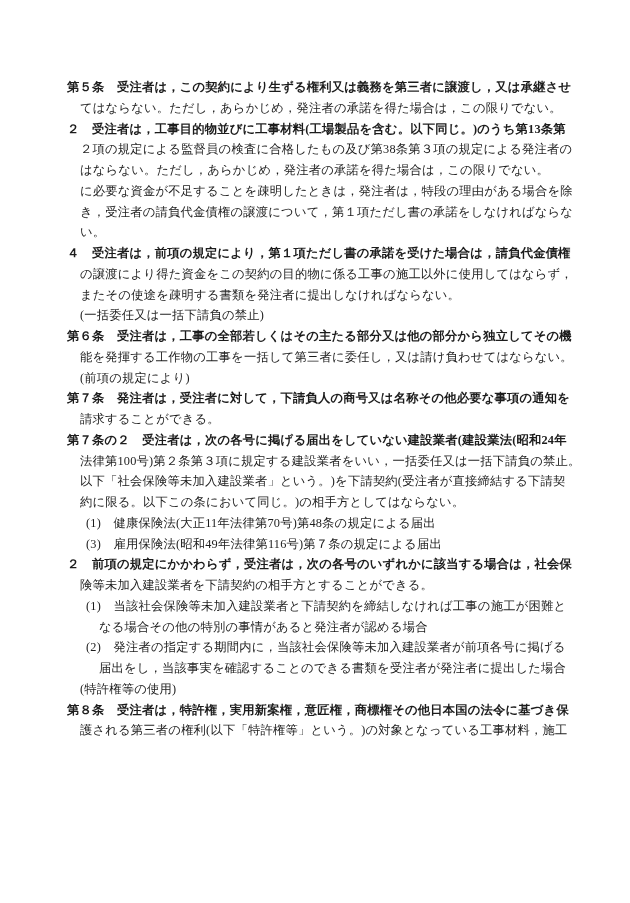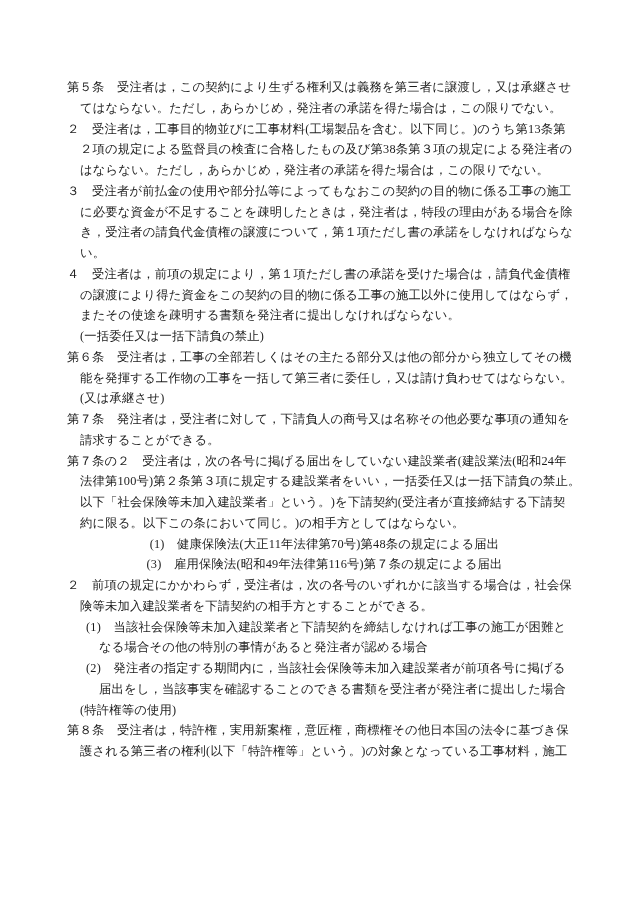--- a/index.html
+++ b/index.html
@@ -31,46 +31,45 @@
     height: 20.75px;
     white-space: nowrap;
     letter-spacing: 0.2px;
     text-align: left;
   }
   .line.just {
     text-align: justify;
     text-align-last: justify;
   }
   
-  .ind-art      { padding-left: 0; }
+  .ind-art      { padding-left: 0; font-weight: bold; }
   .ind-cont     { padding-left: 13px; }
-  .ind-item     { padding-left: 19px; text-align: center; }
+  .ind-item     { padding-left: 19px; }
   .ind-itemcont { padding-left: 32px; }
 </style>
 </head>
 <body style="color: rgb(28, 28, 28); background: rgb(255, 255, 255);">
 
 <div class="page">
   <div class="doc-body" id="doc-body">
       <div class="line ind-art just">第５条　受注者は，この契約により生ずる権利又は義務を第三者に譲渡し，又は承継させ</div>
       <div class="line ind-cont">てはならない。ただし，あらかじめ，発注者の承諾を得た場合は，この限りでない。</div>
       <div class="line ind-art just">２　受注者は，工事目的物並びに工事材料(工場製品を含む。以下同じ。)のうち第13条第</div>
       <div class="line ind-cont just">２項の規定による監督員の検査に合格したもの及び第38条第３項の規定による発注者の</div>
       <div class="line ind-cont">はならない。ただし，あらかじめ，発注者の承諾を得た場合は，この限りでない。</div>
-      <div class="line ind-art just">３　受注者が前払金の使用や部分払等によってもなおこの契約の目的物に係る工事の施工</div>
       <div class="line ind-cont just">に必要な資金が不足することを疎明したときは，発注者は，特段の理由がある場合を除</div>
       <div class="line ind-cont just">き，受注者の請負代金債権の譲渡について，第１項ただし書の承諾をしなければならな</div>
       <div class="line ind-cont">い。</div>
       <div class="line ind-art just">４　受注者は，前項の規定により，第１項ただし書の承諾を受けた場合は，請負代金債権</div>
       <div class="line ind-cont just">の譲渡により得た資金をこの契約の目的物に係る工事の施工以外に使用してはならず，</div>
       <div class="line ind-cont">またその使途を疎明する書類を発注者に提出しなければならない。</div>
       <div class="line ind-cont">(一括委任又は一括下請負の禁止)</div>
       <div class="line ind-art just">第６条　受注者は，工事の全部若しくはその主たる部分又は他の部分から独立してその機</div>
       <div class="line ind-cont">能を発揮する工作物の工事を一括して第三者に委任し，又は請け負わせてはならない。</div>
-      <div class="line ind-cont">(又は承継させ)</div>
+      <div class="line ind-cont">(前項の規定により)</div>
       <div class="line ind-art just">第７条　発注者は，受注者に対して，下請負人の商号又は名称その他必要な事項の通知を</div>
       <div class="line ind-cont">請求することができる。</div>
       <div class="line ind-art just">第７条の２　受注者は，次の各号に掲げる届出をしていない建設業者(建設業法(昭和24年</div>
       <div class="line ind-cont just">法律第100号)第２条第３項に規定する建設業者をいい，一括委任又は一括下請負の禁止。</div>
       <div class="line ind-cont just">以下「社会保険等未加入建設業者」という。)を下請契約(受注者が直接締結する下請契</div>
       <div class="line ind-cont">約に限る。以下この条において同じ。)の相手方としてはならない。</div>
       <div class="line ind-item">(1)　健康保険法(大正11年法律第70号)第48条の規定による届出</div>
       <div class="line ind-item">(3)　雇用保険法(昭和49年法律第116号)第７条の規定による届出</div>
       <div class="line ind-art just">２　前項の規定にかかわらず，受注者は，次の各号のいずれかに該当する場合は，社会保</div>
       <div class="line ind-cont">険等未加入建設業者を下請契約の相手方とすることができる。</div>

